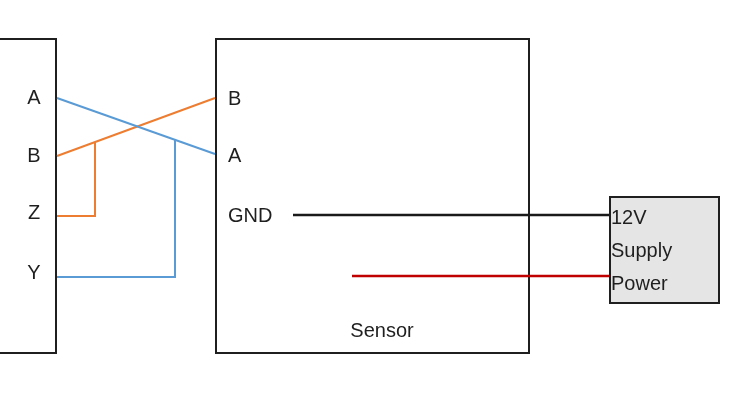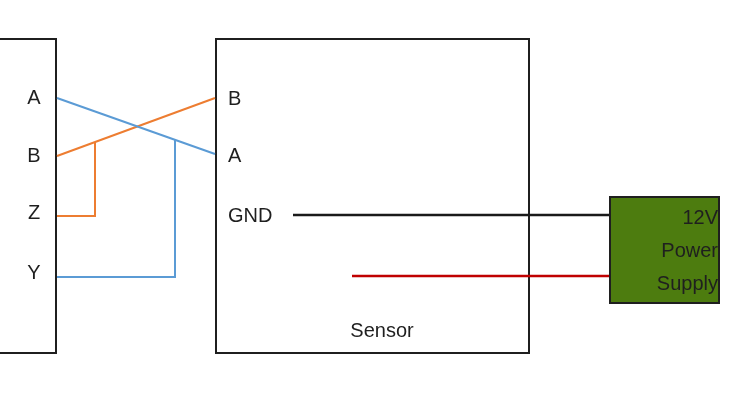--- a/index.html
+++ b/index.html
@@ -52,27 +52,27 @@
     width: 315px;
     height: 316px;
   }
   .psu-box {
     left: 609px;
     top: 196px;
     width: 111px;
     height: 108px;
     display: flex;
     flex-direction: column;
-    align-items: flex-end;
+    align-items: flex-start;
     justify-content: center;
     text-align: center;
     font-size: 20px;
     line-height: 33px;
     z-index: 3;
-    background: #4d7c0f;
+    background: #e5e5e5;
   }
   .label {
     position: absolute;
     font-size: 20px;
     white-space: nowrap;
     z-index: 4;
   }
   .label.centered {
     transform: translate(-50%, -50%);
   }
@@ -109,17 +109,17 @@
 
   <div class="box sensor-box"></div>
 
   <span class="label left-aligned" style="left:228px; top:98px;">B</span>
   <span class="label left-aligned" style="left:228px; top:155px;">A</span>
   <span class="label left-aligned" style="left:228px; top:215px;">GND</span>
   <span class="label centered" style="left:382px; top:330px;">Sensor</span>
 
   <div class="box psu-box">
     <span>12V</span>
+    <span>Supply</span>
     <span>Power</span>
-    <span>Supply</span>
   </div>
 
 </div>
 
 </body></html>

